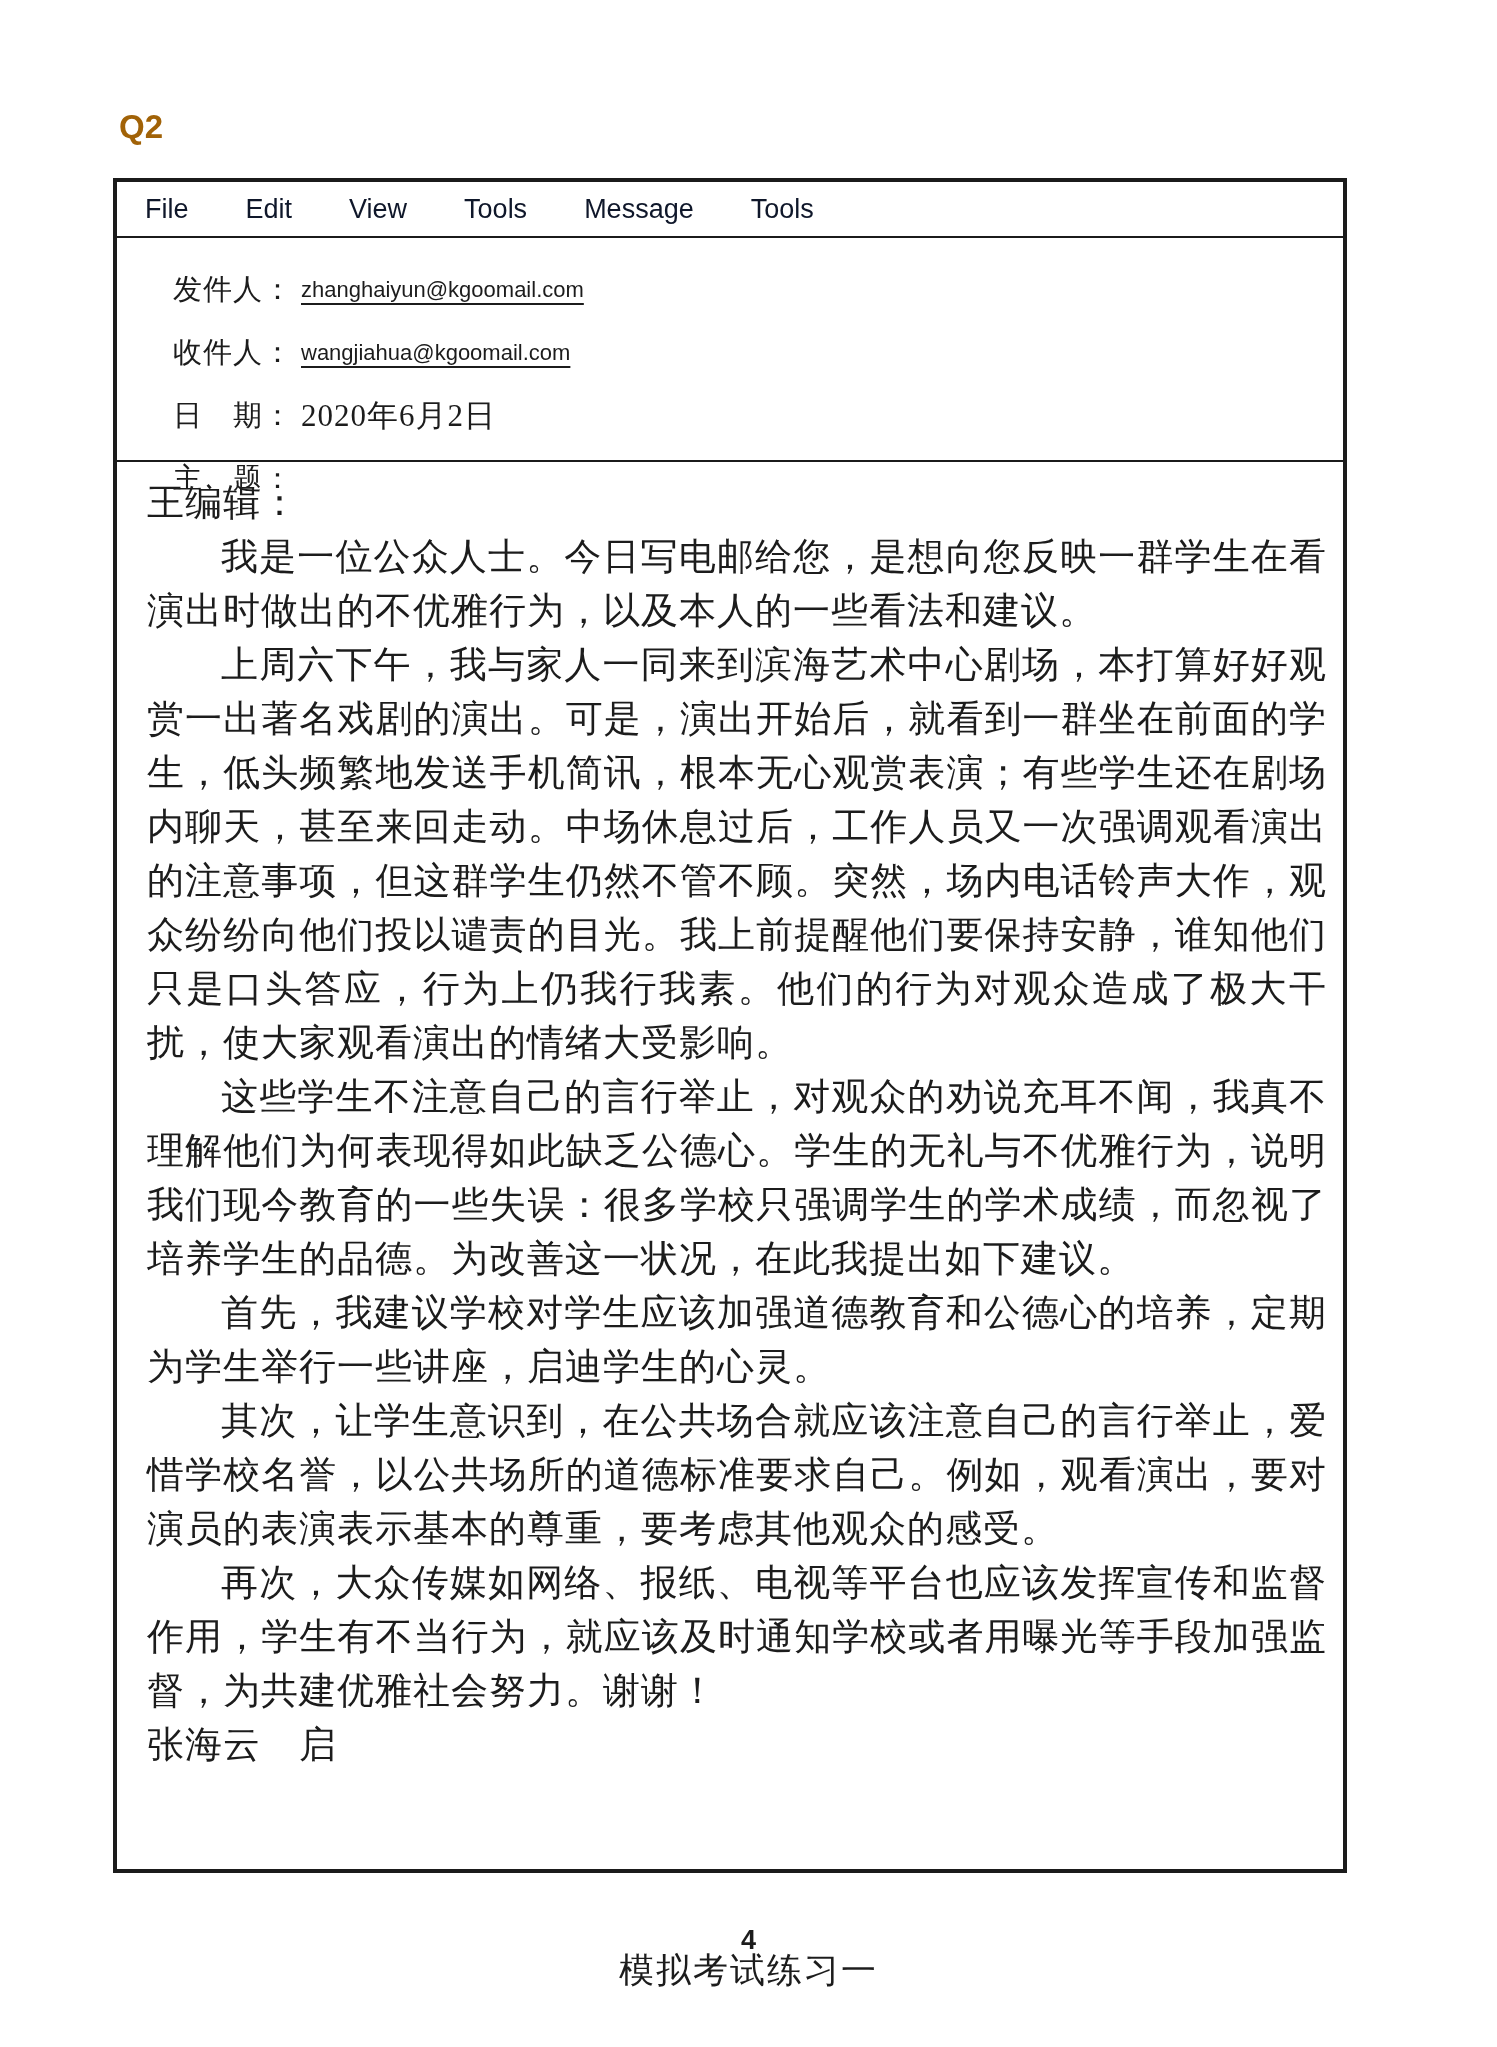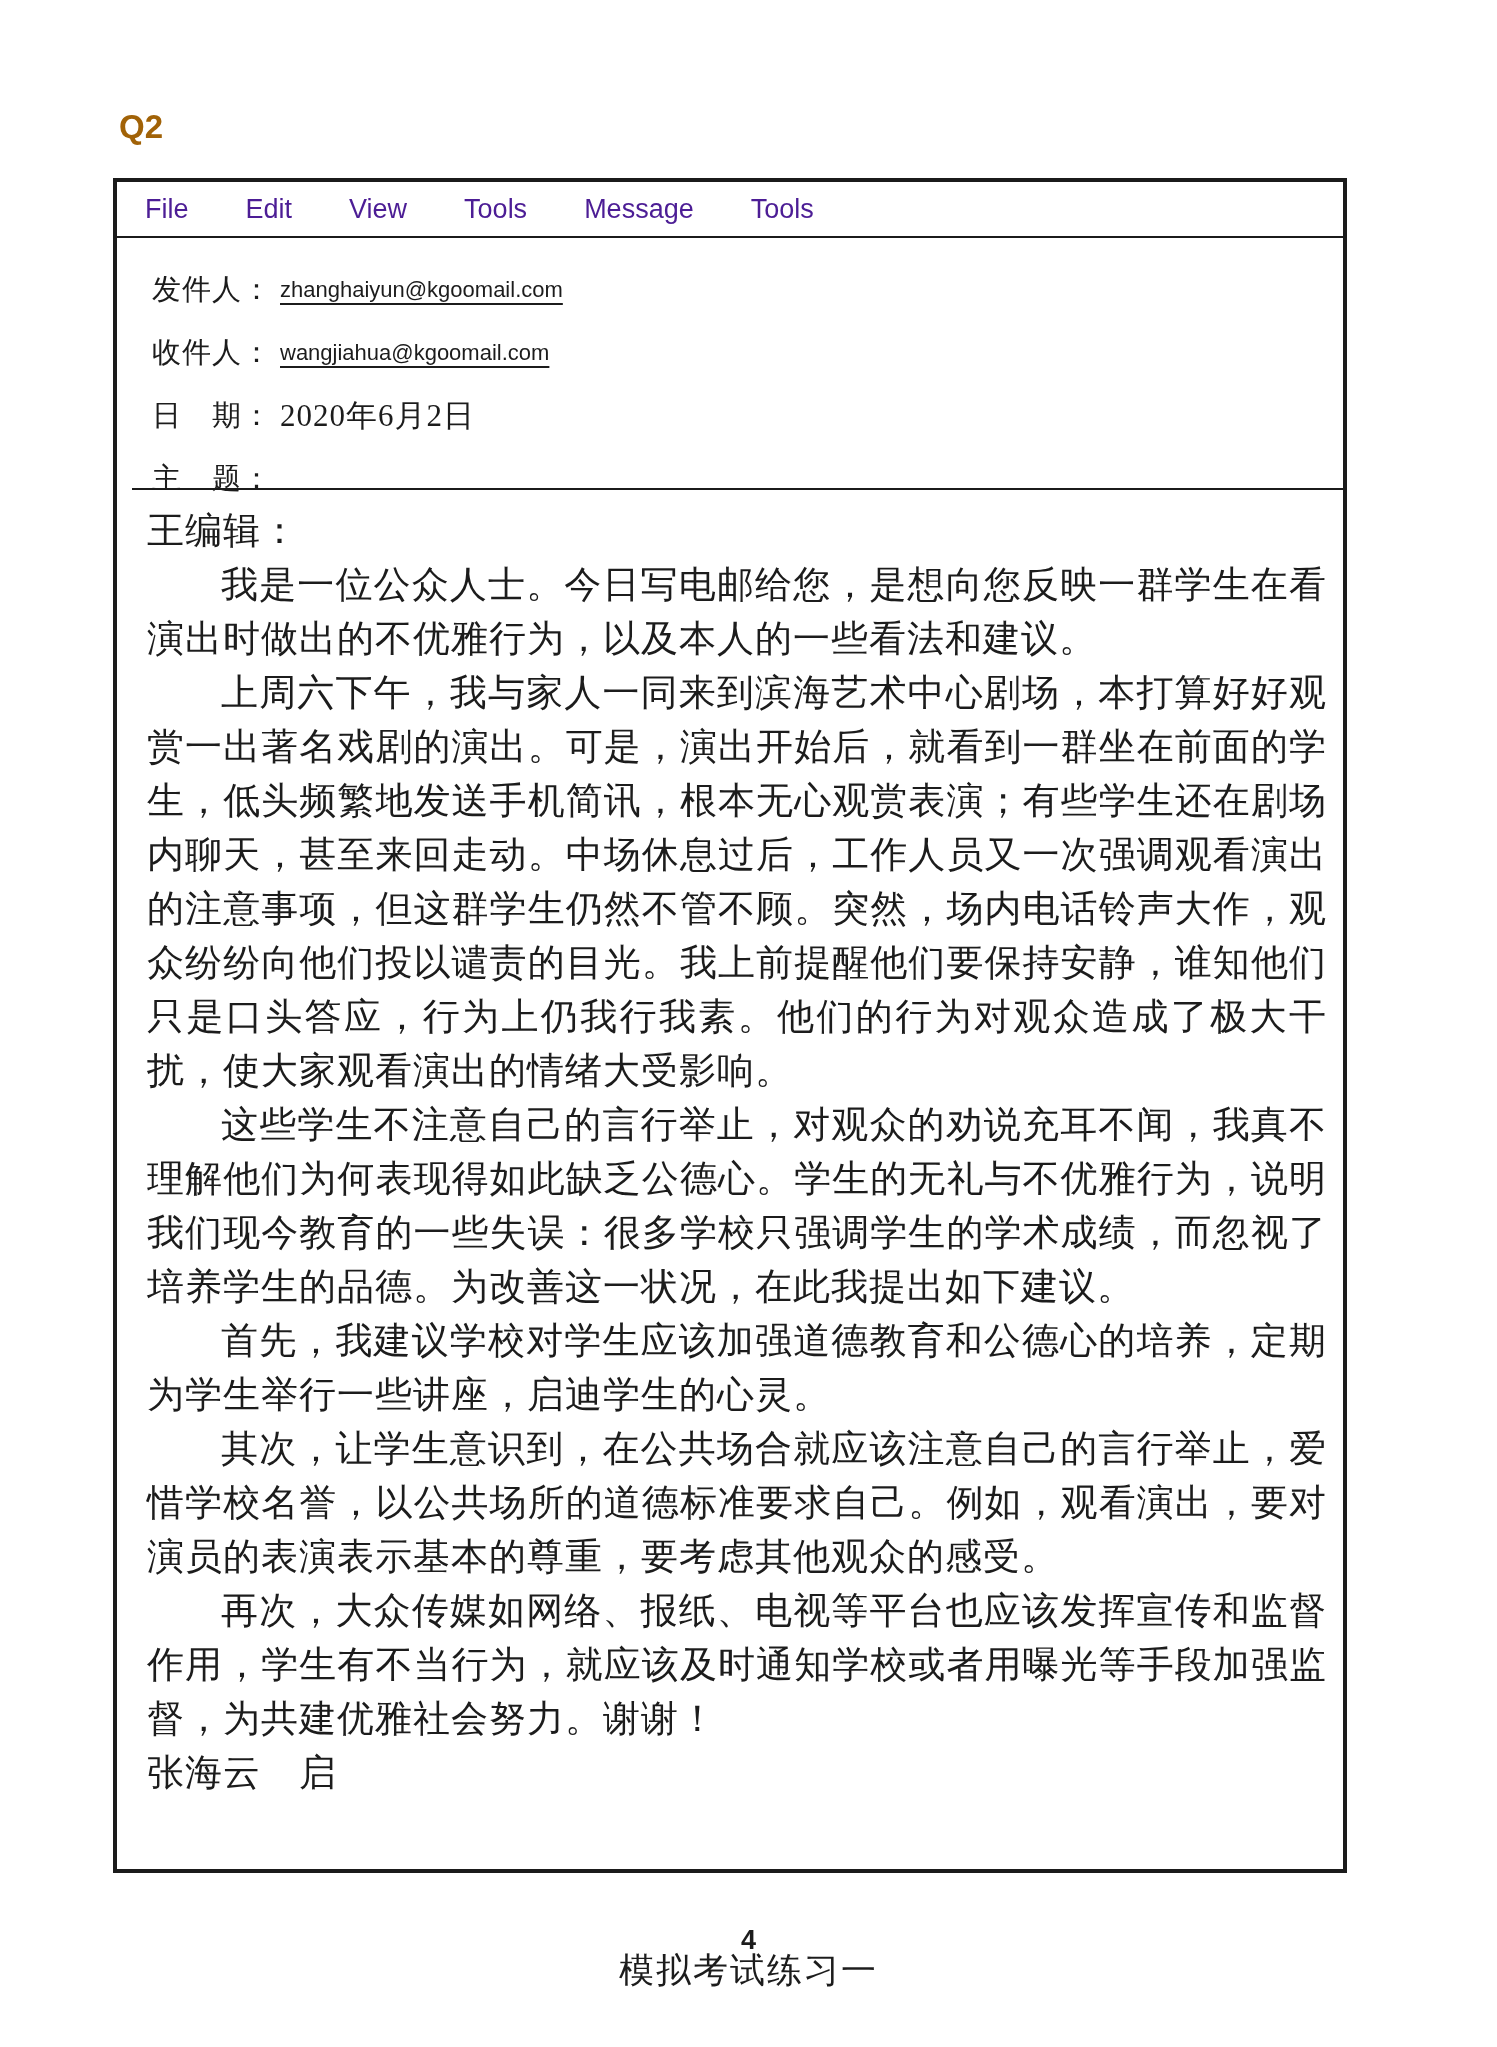--- a/index.html
+++ b/index.html
@@ -37,30 +37,29 @@
     height: 56px;
     border-bottom: 2px solid #1b1b1b;
     display: flex;
     align-items: center;
     padding-left: 28px;
     box-sizing: border-box;
   }
   .menu-item {
     font-family: "Liberation Sans", sans-serif;
     font-size: 27px;
-    color: #4c1d95;
+    color: #0f172a;
     margin-right: 57px;
     cursor: default;
   }
   .header-section {
     border-bottom: 2px solid #1b1b1b;
-    height: 252px;
+    height: 224px;
     box-sizing: border-box;
-    padding: 20px 0 0 20px;
-    margin-left: 15px;
+    padding: 20px 0 0 56px;
   }
   .header-row {
     height: 63px;
     display: flex;
     align-items: center;
   }
   .header-label {
     font-family: "Liberation Serif", serif;
     font-size: 29px;
     letter-spacing: 1px;

